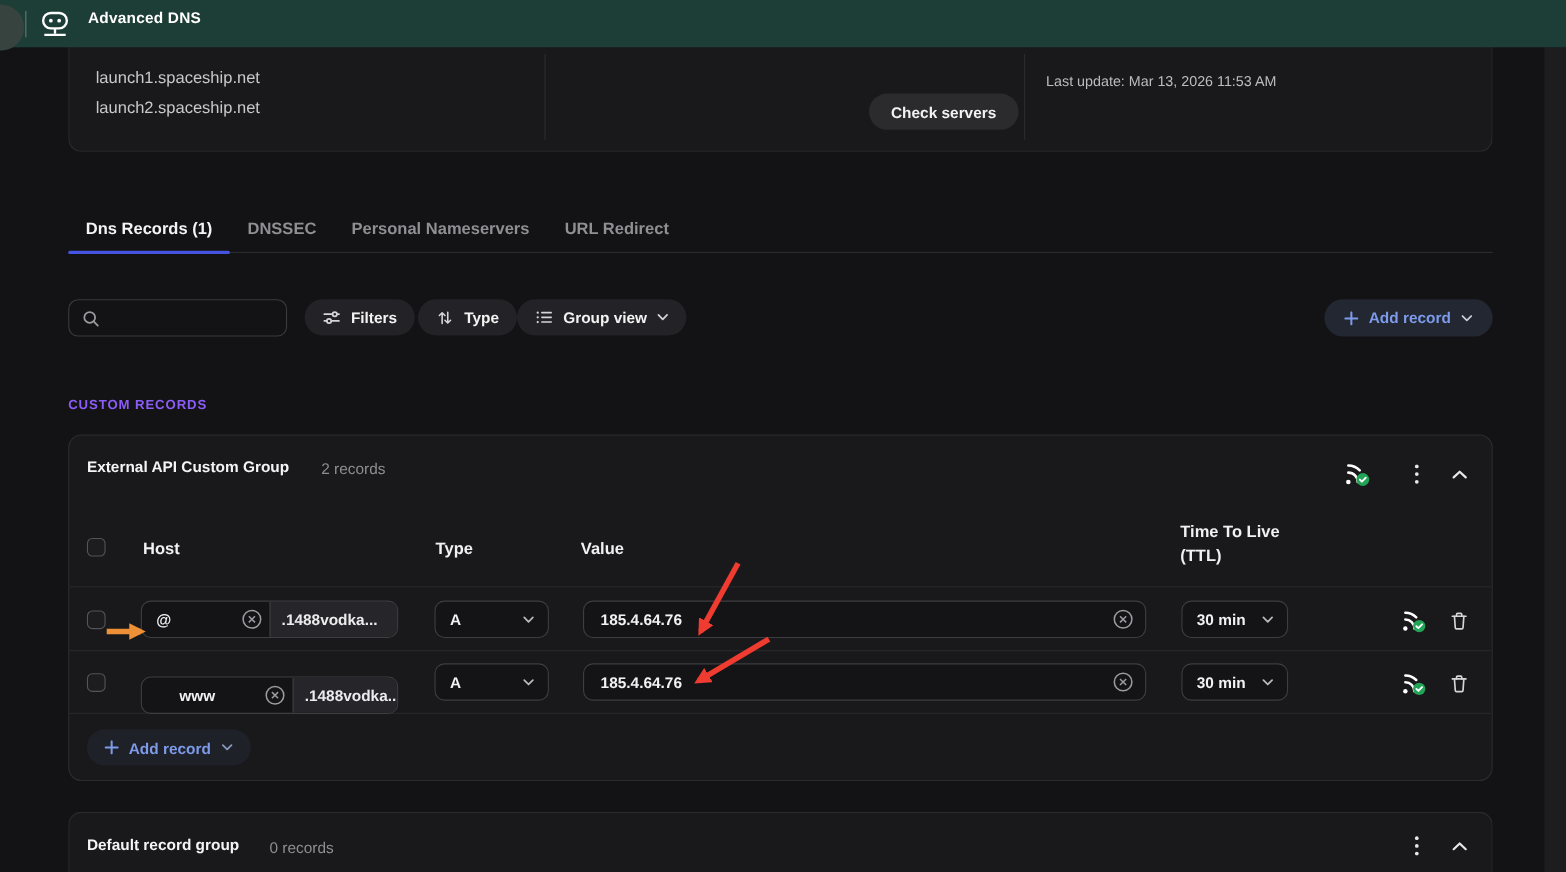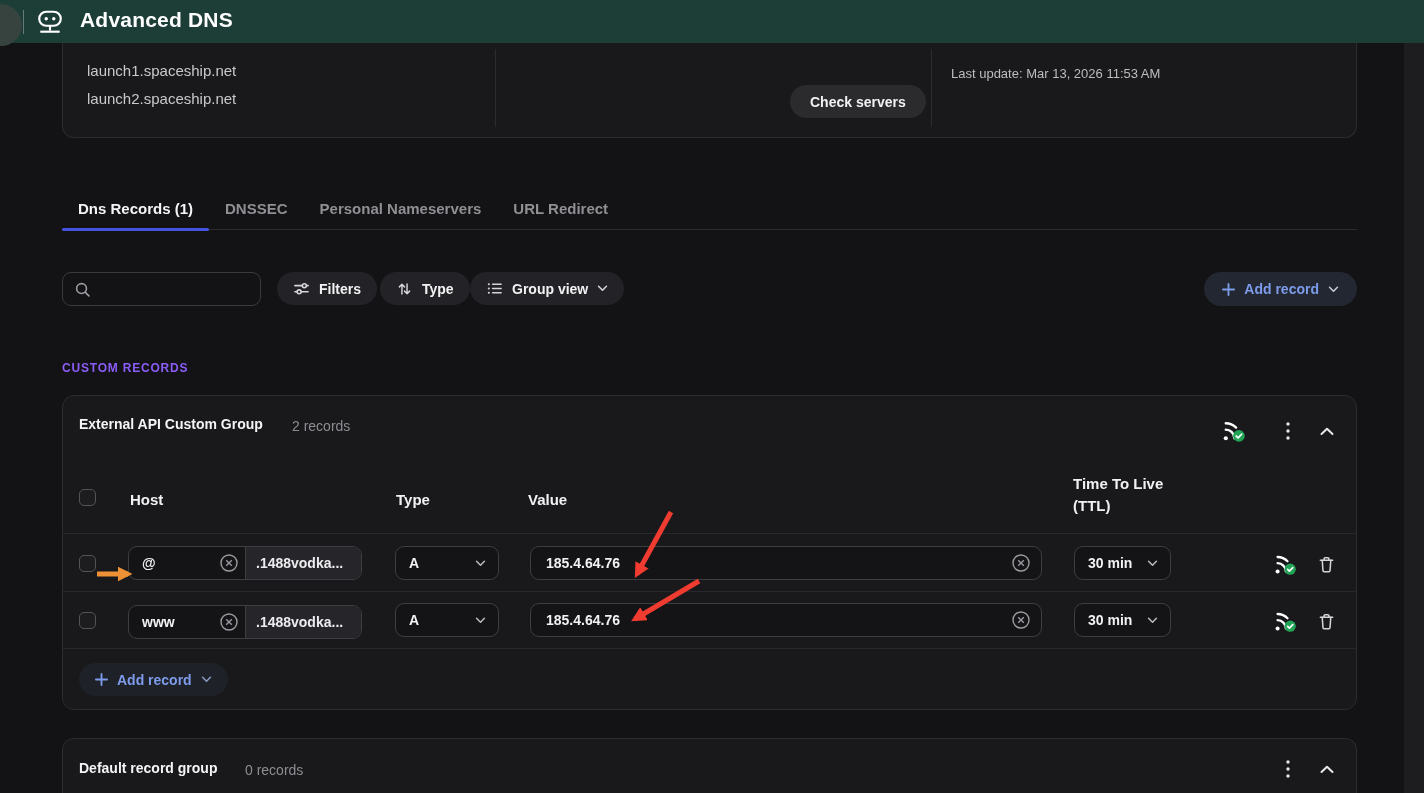--- a/index.html
+++ b/index.html
@@ -7,21 +7,21 @@
   .page {
     position:relative; width:1424px; height:793px; overflow:hidden;
     background:#131316; font-family:"Liberation Sans", sans-serif;
     -webkit-font-smoothing:antialiased;
   }
   
   .topbar { position:absolute; left:0; top:0; width:1424px; height:43px; background:#1d3d37; z-index:5; }
   .corner-circle { position:absolute; left:-20px; top:4px; width:42px; height:42px; border-radius:50%; background:#36433e; }
   .topbar-divider { position:absolute; left:23px; top:10px; width:1px; height:24px; background:rgba(255,255,255,0.32); }
   .dns-icon { position:absolute; left:36px; top:9px; width:28px; height:26px; }
-  .page-title { position:absolute; left:80px; top:8px; font-size:21px; font-weight:700; color:#ffffff; letter-spacing:0.2px; }
+  .page-title { position:absolute; left:80px; top:8px; font-size:14px; font-weight:700; color:#ffffff; letter-spacing:0.2px; }
 
   
   .ns-card { position:absolute; left:62px; top:43px; width:1295px; height:95px;
     background:#19191c; border:1px solid #2c2c30; border-top:none; border-radius:0 0 12px 12px; }
   .ns-item { position:absolute; left:24px; font-size:15px; color:#c9c9cc; }
   .ns-item.n1 { top:19px; } .ns-item.n2 { top:47px; }
   .ns-vdiv { position:absolute; top:6px; width:1px; height:78px; background:#2c2c30; }
   .check-btn { position:absolute; left:727px; top:42px; height:33px; padding:0 20px; border:none;
     border-radius:17px; background:#2b2b2e; color:#f2f2f2; font-family:inherit; font-size:14px; font-weight:700; cursor:pointer; }
   .last-update { position:absolute; left:888px; top:23px; font-size:13px; color:#bdbdc0; }
@@ -254,21 +254,21 @@
         <svg viewBox="0 0 20 20" width="19" height="19" fill="none" stroke="#d5d5d8" stroke-width="1.6" stroke-linecap="round" stroke-linejoin="round">
           <path d="M3.5 5.5 h13"></path>
             <path d="M7.5 5.5 V3.8 a1 1 0 0 1 1-1 h3 a1 1 0 0 1 1 1 V5.5"></path>
           <path d="M5.5 5.5 l0.8 11 a1.2 1.2 0 0 0 1.2 1.1 h5 a1.2 1.2 0 0 0 1.2-1.1 l0.8-11"></path>
         </svg>
       </button>
     </div>
 
     <div class="rec-row" style="top:196px; height:57px;">
       <div class="checkbox" style="left:16px; top:20px;"></div>
-      <div class="field host-group" style="top:13px;">
+      <div class="field host-group" style="top:23px;padding-left:21px;">
         <div class="host-inp">
           <input type="text" value="www" style="">
           <span class="clear-x">
             <svg viewBox="0 0 20 20" width="20" height="20" fill="none" stroke="#9a9aa0" stroke-width="1.4">
                 <circle cx="10" cy="10" r="8"></circle>
                 <path d="M7.2 7.2 l5.6 5.6 M12.8 7.2 l-5.6 5.6"></path>
               </svg>
           </span>
         </div>
         <div class="host-suffix">.1488vodka...</div>

